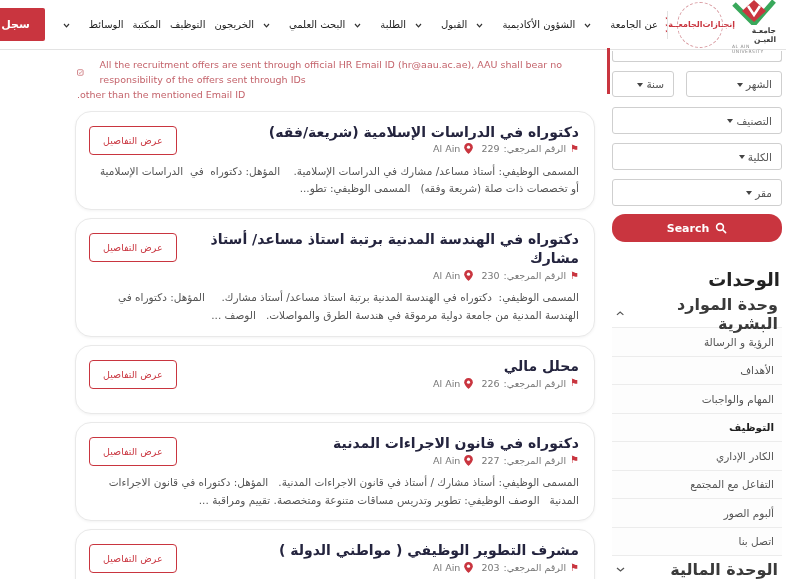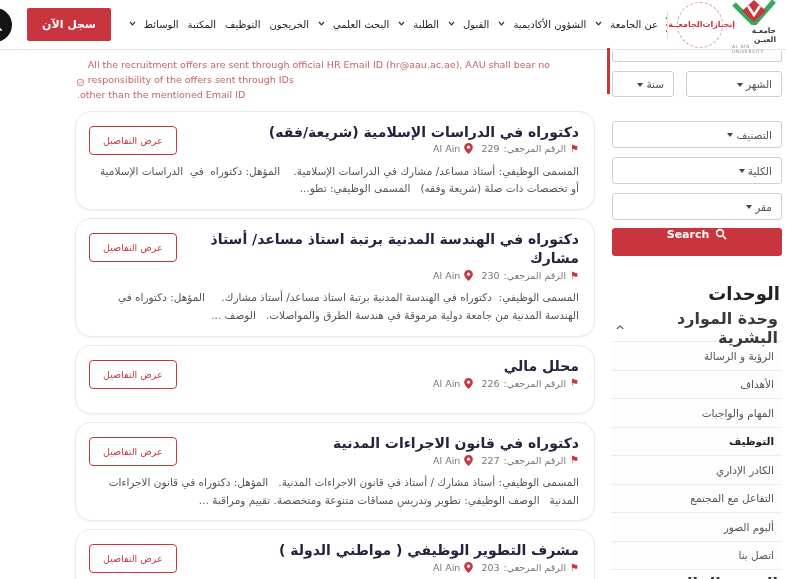--- a/index.html
+++ b/index.html
@@ -28,21 +28,21 @@
     width: 46px; height: 46px; flex: none;
     border: 1.5px dashed #d89aa0; border-radius: 50%;
     display: flex; flex-direction: row; align-items: center; justify-content: center;
     color: #c9353f; text-align: center; line-height: 1.15;
   }
   .badge .b1, .badge .b2 { font-size: 8px; font-weight: bold; }
   .badge .stars { font-size: 6px; margin-top: 1px; letter-spacing: 1px; }
   .header-divider { width: 1px; height: 28px; background: #e2e2e2; flex: none; }
   .main-nav { display: flex; align-items: center; gap: 9px; flex: none; }
   .nav-item {
-    display: flex; gap: 8px;
+    display: flex; align-items: center; gap: 19px;
     font-size: 10px; color: #222; cursor: pointer; white-space: nowrap;
   }
   .nav-item svg { margin-top: 2px; }
   .spacer { flex: 1; }
   .register-btn {
     background: #c9353f; color: #fff; border: none; cursor: pointer;
     font-family: inherit; font-size: 11px; font-weight: bold;
     padding: 10px 15px; border-radius: 2px; flex: none;
   }
   .search-circle {
@@ -52,21 +52,21 @@
   }
   
   .content { display: flex; gap: 13px; align-items: flex-start; }
   .jobs-col { width: 520px; padding-top: 5px; }
   .sidebar { width: 178px; padding: 0 4px; }
   
   .notice {
     color: #c4636b; font-size: 9.5px; line-height: 1.6;
     text-align: left; padding: 2px 2px 0 2px;
   }
-  .notice .l1 { display: flex; justify-content: flex-start; align-items: flex-end; gap: 4px; direction: rtl; }
+  .notice .l1 { display: flex; justify-content: flex-start; align-items: center; gap: 16px; direction: rtl; }
   .notice .l1 span { direction: ltr; unicode-bidi: embed; }
   .notice .l2 { direction: rtl; text-align: left; }
   .red-bar { position: absolute; left: 607px; top: 48px; width: 3px; height: 46px; background: #c9353f; }
   
   .card {
     background: #fff; border: 1px solid #e9e9e9; border-radius: 16px;
     box-shadow: 0 1px 3px rgba(0,0,0,.05);
     padding: 11px 15px 11px 13px; margin-top: 8px; min-height: 69px;
   }
   .card-top { display: flex; align-items: flex-start; gap: 10px; }
@@ -84,26 +84,26 @@
   .input-sliver { height: 11px; border: 1px solid #cfcfcf; border-top: none; border-radius: 0 0 3px 3px; margin-top: 1px; }
   .my-row { display: flex; gap: 12px; margin-top: 9px; }
   .select-box {
     border: 1px solid #cfcfcf; border-radius: 3px; background: #fff;
     height: 26px; display: flex; align-items: center; gap: 3px;
     padding: 0 9px; font-size: 10.5px; color: #555; cursor: pointer;
   }
   .select-box.month { width: 96px; flex: none; }
   .select-box.year { flex: 1; }
   .select-box.wide { height: 27px; margin-top: 9px; }
-  .select-box.wide.first { margin-top: 24px; }
+  .select-box.wide.first { margin-top: 10px; }
   .caret { width: 0; height: 0; border-left: 3.5px solid transparent; border-right: 3.5px solid transparent; border-top: 4px solid #444; margin-top: 1px; }
   .search-btn {
-    margin-top: 8px; width: 100%; height: 28px; background: #c9353f; border: none; border-radius: 3px;
+    margin-top: 8px; width: 100%; height: 28px; background: #c9353f; border: none; border-radius: 13px;
     color: #fff; font-family: inherit; font-size: 11px; font-weight: bold; cursor: pointer;
-    display: flex; justify-content: center; gap: 6px; direction: ltr;
+    display: flex; align-items: center; justify-content: center; gap: 6px; direction: ltr;
   }
   
   .units-heading { margin-top: 27px; font-size: 18px; font-weight: bold; color: #222; padding: 0 2px; }
   .units-list { margin-top: 10px; }
   .unit-group {
     height: 28px; display: flex; align-items: center; justify-content: space-between;
     padding: 0 4px; font-size: 16px; font-weight: bold; color: #3a3a3a;
     border-bottom: 1px solid #ececec; cursor: pointer;
   }
   .unit-item {

